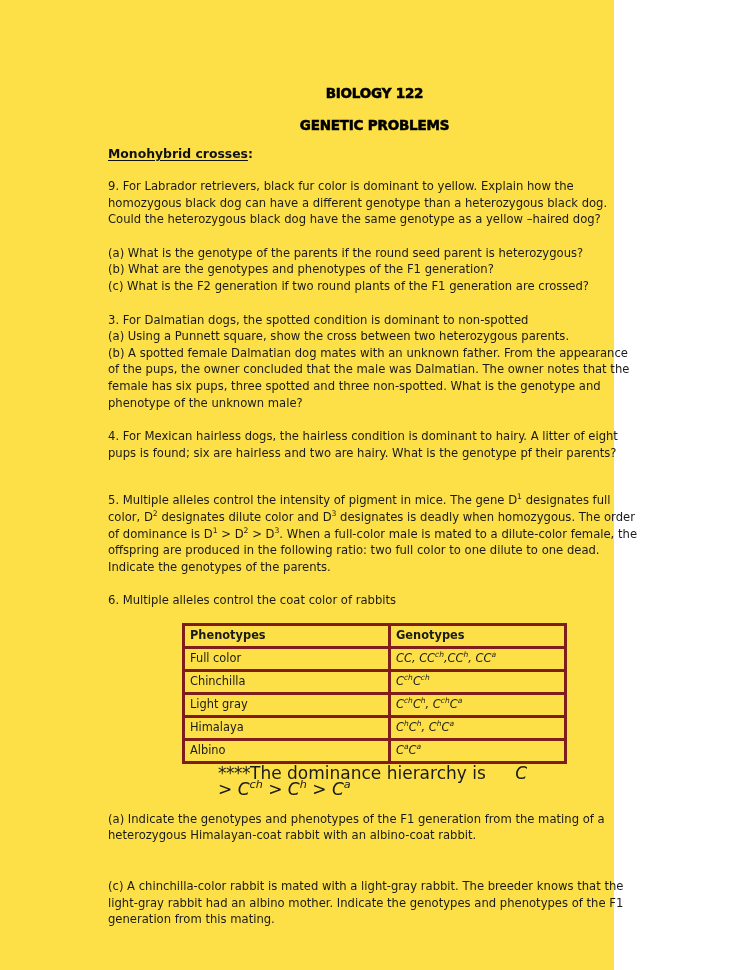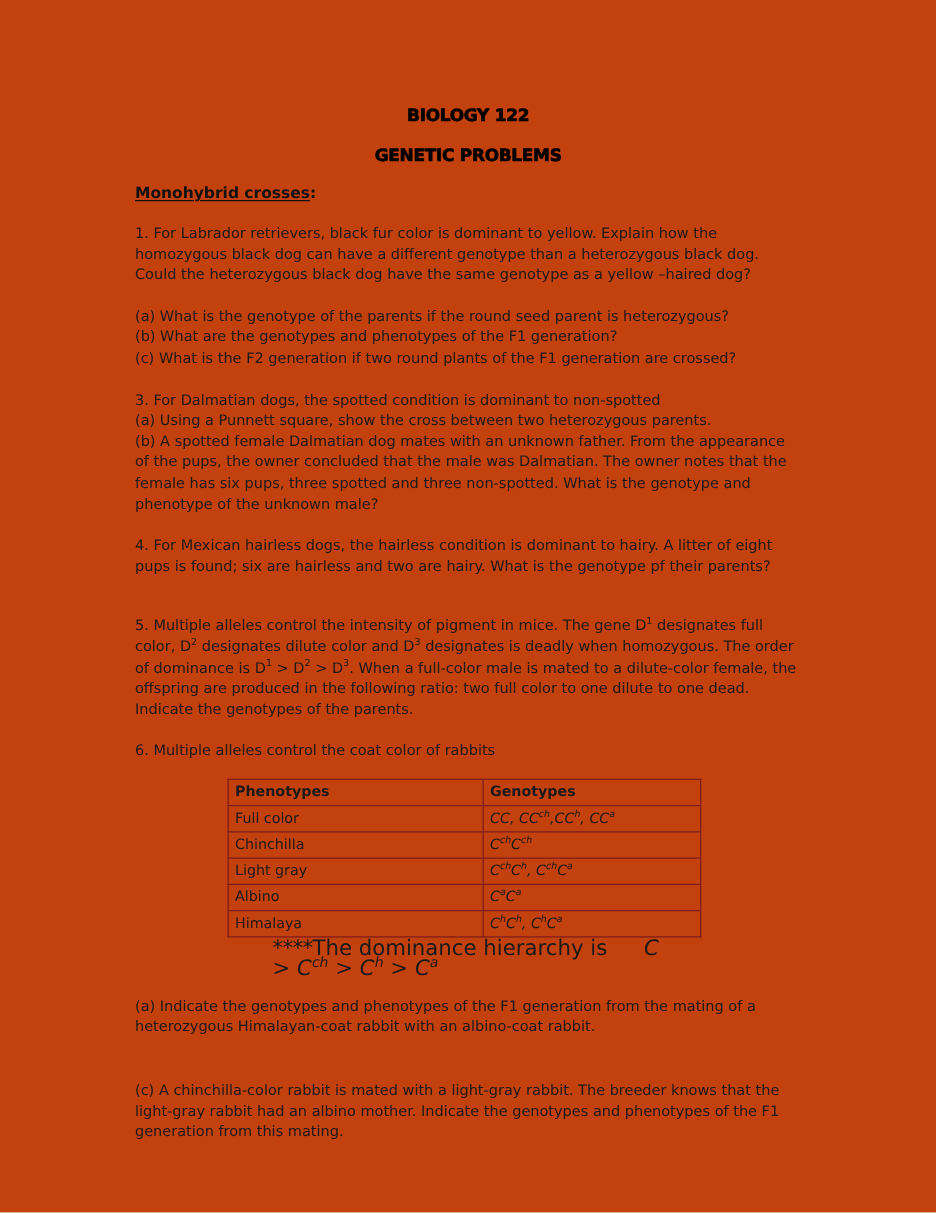--- a/index.html
+++ b/index.html
@@ -10,25 +10,25 @@
   body {
     width: 749px;
     height: 970px;
     font-family: "DejaVu Sans", sans-serif;
     color: #1a1a1a;
     position: relative;
     overflow: hidden;
   }
   .page {
     position: relative;
-    width: 749px;
+    width: 614px;
     height: 970px;
     padding: 0;
     box-sizing: border-box;
-    background: #c2410c;
+    background: #fde047;
   }
   .content {
     position: absolute;
     left: 108px;
     top: 86px;
     width: 533px;
   }
 
   
   .doc-title {
@@ -77,21 +77,21 @@
   .table-wrap {
     margin-left: 74px;
     width: 356px;
   }
   table.alleles {
     border-collapse: collapse;
     width: 356px;
     table-layout: fixed;
   }
   table.alleles td, table.alleles th {
-    border: 1px solid #7f1d1d;
+    border: 3px solid #7f1d1d;
     padding: 2px 5px 3px 5px;
     font-size: 11.4px;
     line-height: 14px;
     text-align: left;
     vertical-align: middle;
     height: 15px;
   }
   table.alleles th {
     font-weight: bold;
   }
@@ -116,21 +116,21 @@
 
     <div class="doc-title">
       <span>BIOLOGY 122</span>
       <span class="line2">GENETIC PROBLEMS</span>
     </div>
 
     <div class="section-heading"><span class="u">Monohybrid crosses</span><span>:</span></div>
 
     <div class="gap-lg"></div>
 
-    <p class="q">1. For Labrador retrievers, black fur color is dominant to yellow. Explain how the homozygous black dog can have a different genotype than a heterozygous black dog. Could the heterozygous black dog have the same genotype as a yellow –haired dog?</p>
+    <p class="q">9. For Labrador retrievers, black fur color is dominant to yellow. Explain how the homozygous black dog can have a different genotype than a heterozygous black dog. Could the heterozygous black dog have the same genotype as a yellow –haired dog?</p>
 
     <div class="gap-lg"></div>
 
     <p class="q">(a) What is the genotype of the parents if the round seed parent is heterozygous?</p>
     <p class="q">(b) What are the genotypes and phenotypes of the F1 generation?</p>
     <p class="q">(c) What is the F2 generation if two round plants of the F1 generation are crossed?</p>
 
     <div class="gap-lg"></div>
 
     <p class="q">3. For Dalmatian dogs, the spotted condition is dominant to non-spotted</p>
@@ -169,26 +169,26 @@
           </tr>
           <tr>
             <td>Chinchilla</td>
             <td class="geno">C<sup>ch</sup>C<sup>ch</sup></td>
           </tr>
           <tr>
             <td>Light gray</td>
             <td class="geno">C<sup>ch</sup>C<sup>h</sup>, C<sup>ch</sup>C<sup>a</sup></td>
           </tr>
           <tr>
+            <td>Himalaya</td>
+            <td class="geno">C<sup>h</sup>C<sup>h</sup>, C<sup>h</sup>C<sup>a</sup></td>
+          </tr>
+          <tr>
             <td>Albino</td>
             <td class="geno">C<sup>a</sup>C<sup>a</sup></td>
-          </tr>
-          <tr>
-            <td>Himalaya</td>
-            <td class="geno">C<sup>h</sup>C<sup>h</sup>, C<sup>h</sup>C<sup>a</sup></td>
           </tr>
         </tbody>
       </table>
       <p class="hierarchy"><span class="stars">****</span><span>The dominance hierarchy is </span><span class="geno">C &gt; C<sup>ch</sup> &gt; C<sup>h</sup> &gt; C<sup>a</sup></span></p>
     </div>
 
     <div class="gap-md"></div>
 
     <p class="q">(a) Indicate the genotypes and phenotypes of the F1 generation from the mating of a heterozygous Himalayan-coat rabbit with an albino-coat rabbit.</p>
 

